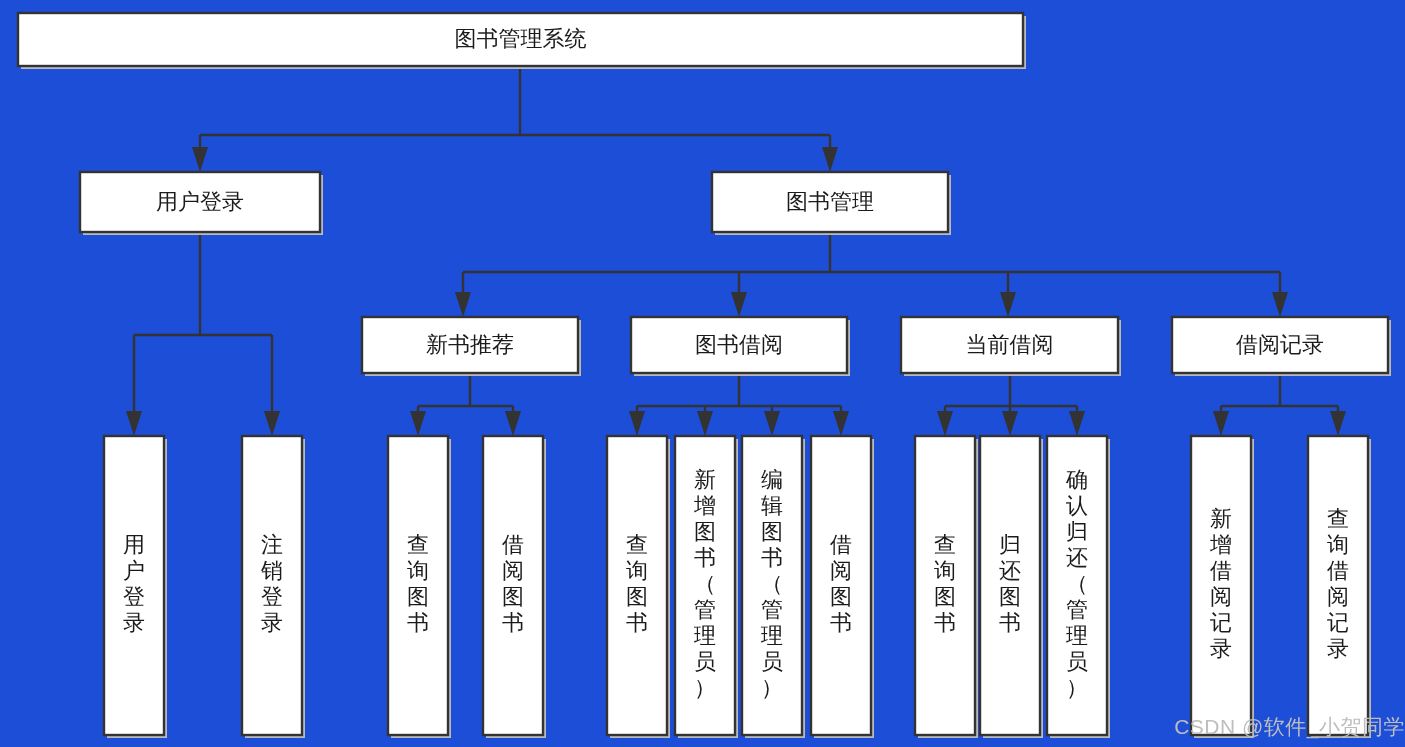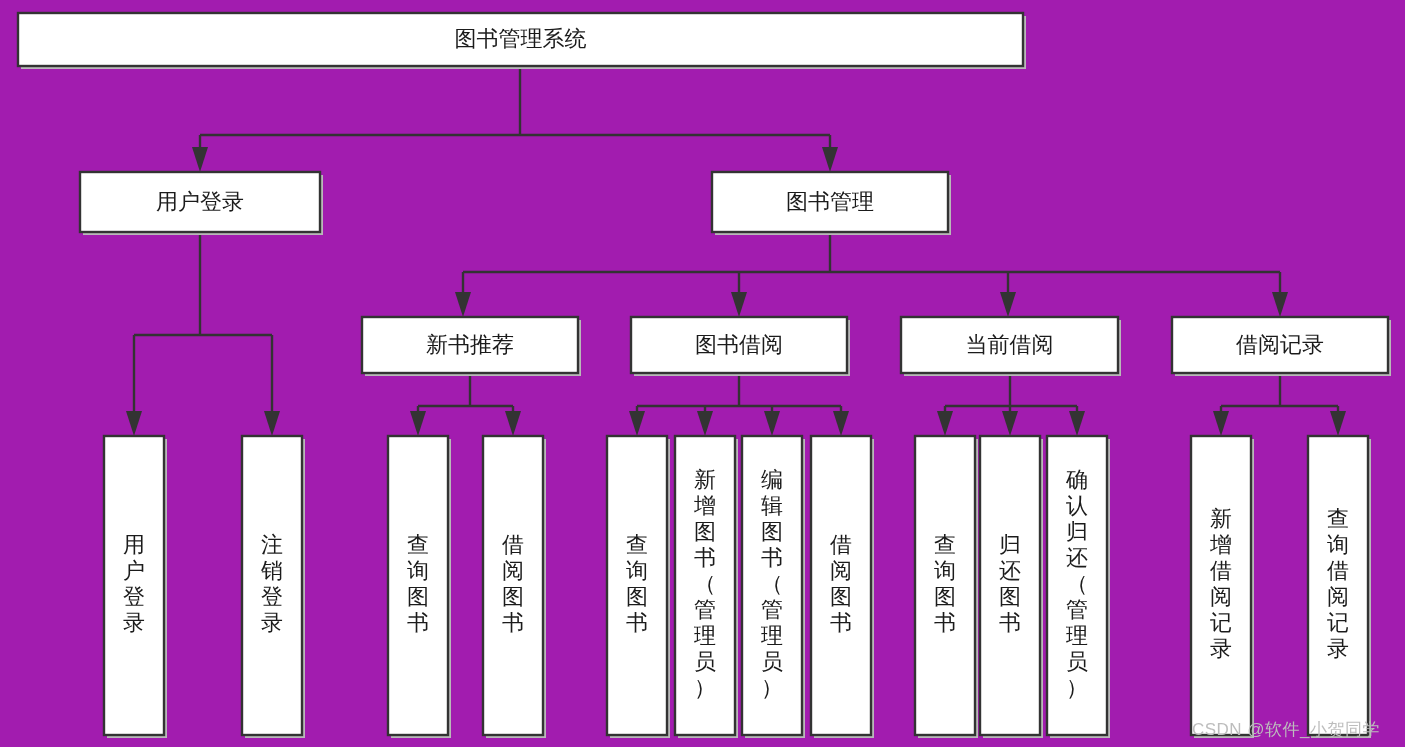--- a/index.html
+++ b/index.html
@@ -8,21 +8,21 @@
     padding: 0;
     background: #ffffff;
   }
   body {
     font-family: "Liberation Sans", "DejaVu Sans", sans-serif;
   }
   #canvas {
     position: relative;
     width: 1405px;
     height: 747px;
-    background: #a21caf;
+    background: #1d4ed8;
     overflow: hidden;
   }
   svg.diagram {
     position: absolute;
     left: 0;
     top: 0;
     width: 1405px;
     height: 747px;
     display: block;
   }
@@ -47,24 +47,24 @@
   }
   .node-label-h {
     font-family: "Liberation Sans", "DejaVu Sans", sans-serif;
     font-size: 22px;
     fill: #1b1b1b;
     text-anchor: middle;
     dominant-baseline: middle;
   }
   .watermark {
     position: absolute;
-    right: 25px;
+    right: 0;
     bottom: 6px;
     font-family: "Liberation Sans", "DejaVu Sans", sans-serif;
-    font-size: 17px;
+    font-size: 21px;
     color: #bdbdbd;
     white-space: nowrap;
     user-select: none;
     letter-spacing: 0.5px;
   }
 </style>
 </head>
 <body>
 
 <div id="canvas">

